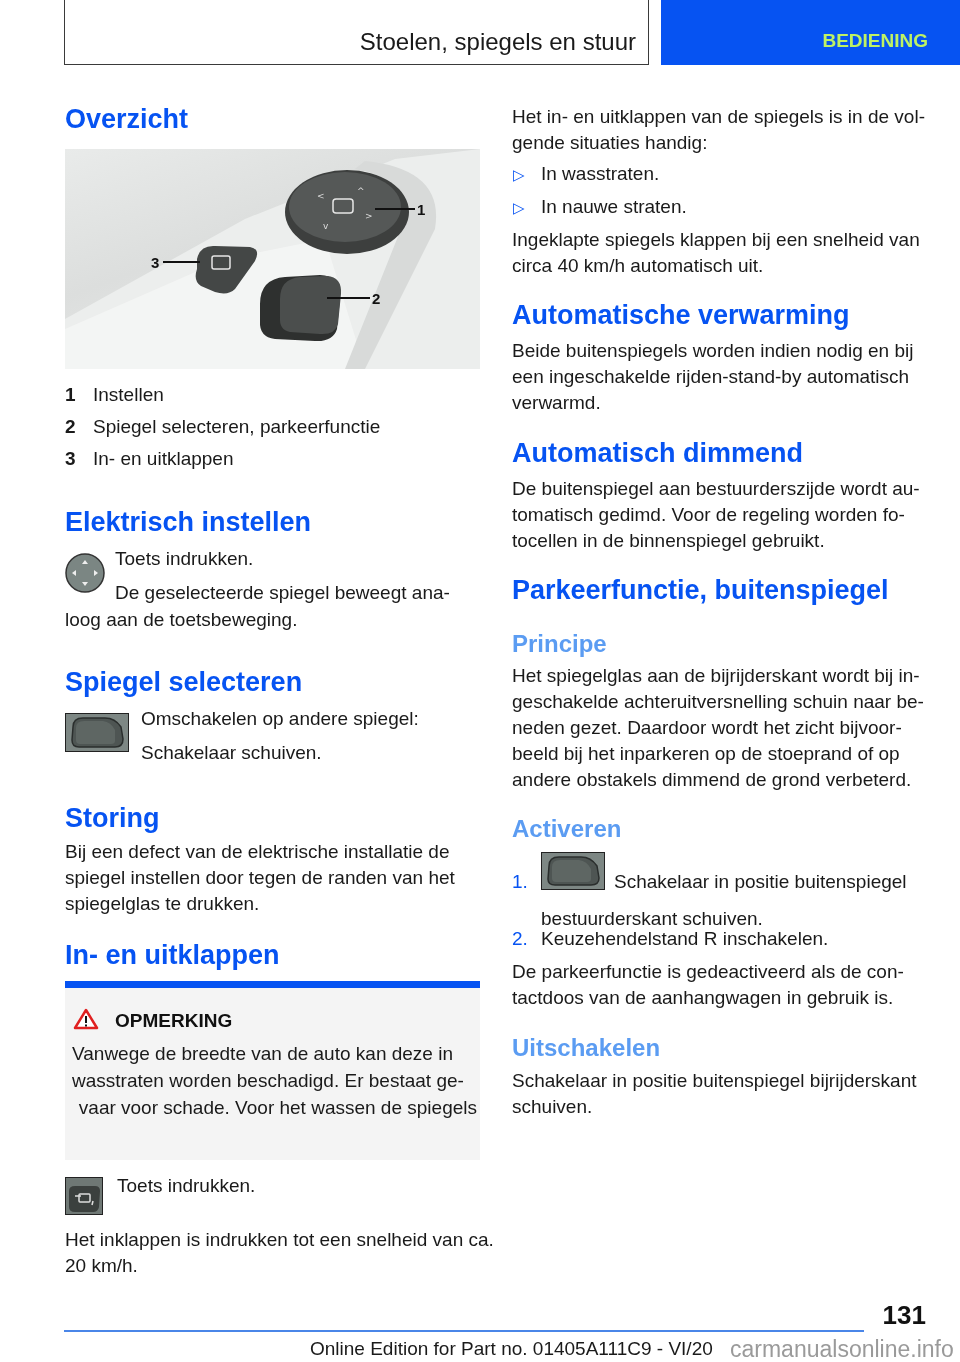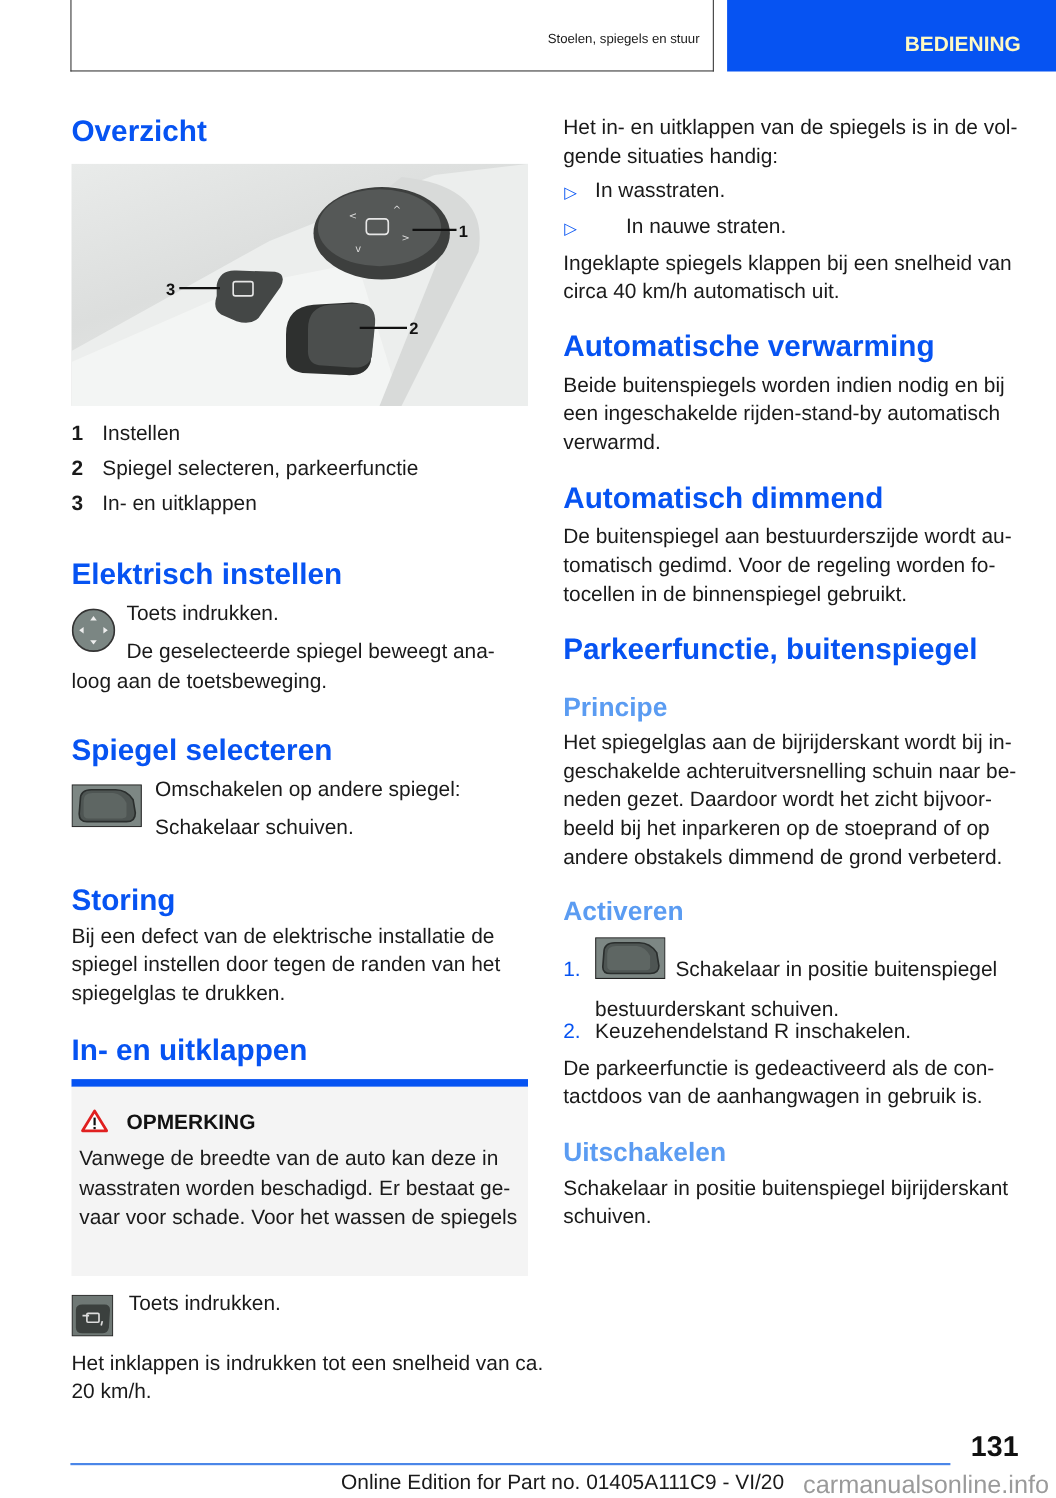--- a/index.html
+++ b/index.html
@@ -5,27 +5,27 @@
     * { box-sizing: border-box; margin: 0; padding: 0; }
     html, body { width: 960px; height: 1362px; background: #ffffff; overflow: hidden; }
     body { position: relative; font-family: "Liberation Sans", sans-serif; color: #1a1a1a; }
 
     
     .hdr-left {
       position: absolute; left: 64px; top: -2px; width: 585px; height: 67px;
       border: 1.5px solid #3a3a3a; border-top: none; background: #fff;
     }
     .hdr-left-text {
-      position: absolute; right: 12px; top: 30px; font-size: 12px; color: #1a1a1a;
+      position: absolute; right: 12px; top: 30px; font-size: 24px; color: #1a1a1a;
     }
     .hdr-right {
       position: absolute; left: 661px; top: 0; width: 299px; height: 65px; background: #0653f2;
     }
     .hdr-right-text {
-      position: absolute; right: 32px; top: 30px; font-size: 19px; font-weight: bold; color: #fef9c3;
+      position: absolute; right: 32px; top: 30px; font-size: 19px; font-weight: bold; color: #bef264;
     }
 
     .h1 { position: absolute; font-size: 27px; font-weight: bold; color: #0653f2; white-space: nowrap; }
     .h2 { position: absolute; font-size: 24px; font-weight: bold; color: #5b9cf2; white-space: nowrap; }
     .p { position: absolute; font-size: 19px; line-height: 27px; color: #1a1a1a; }
 
     
     .illus {
       position: absolute; left: 65px; top: 149px; width: 415px; height: 220px;
       background: linear-gradient(160deg, #e9ebea 0%, #dcdedd 40%, #f2f3f2 100%);
@@ -142,21 +142,21 @@
     <svg width="26" height="22" viewBox="0 0 26 22">
       <polygon points="13,2 24,20 2,20" fill="#fff" stroke="#e02020" stroke-width="2.5" stroke-linejoin="round"></polygon>
       <rect x="12" y="8" width="2" height="7" fill="#111"></rect>
       <rect x="12" y="16.5" width="2" height="2" fill="#111"></rect>
     </svg>
   </span>
   <span class="warn-title">OPMERKING</span>
   <div class="warn-body">
     <div style="white-space:nowrap;">Vanwege de breedte van de auto kan deze in</div>
     <div style="white-space:nowrap;">wasstraten worden beschadigd. Er bestaat ge-</div>
-    <div style="white-space:nowrap;">vaar voor schade. Voor het wassen de spiegels</div>
+    <div style="white-space:nowrap;text-align:right;">vaar voor schade. Voor het wassen de spiegels</div>
   </div>
 </div>
 
 <div class="icon-box" style="left:65px; top:1177px; width:38px; height:38px;">
   <svg width="38" height="38" viewBox="0 0 38 38">
     <rect x="0.5" y="0.5" width="37" height="37" fill="#6f7875" stroke="#222"></rect>
     <path d="M4 14 Q4 9 10 9 L30 9 Q35 9 35 14 L34 30 Q33 35 28 35 L10 35 Q4 35 4 30 Z" fill="#3b403e"></path>
     <rect x="14" y="17" width="11" height="8" rx="1" fill="none" stroke="#ddd" stroke-width="1.5"></rect>
     <line x1="10" y1="19" x2="16" y2="19" stroke="#ddd" stroke-width="1.5"></line>
     <line x1="28" y1="24" x2="27" y2="28" stroke="#ddd" stroke-width="1.5"></line>
@@ -165,21 +165,21 @@
 <div class="p" style="left:117px; top:1172px; white-space:nowrap;">Toets indrukken.</div>
 <div class="p" style="left:65px; top:1226px; white-space:nowrap;">Het inklappen is indrukken tot een snelheid van ca.</div>
 <div class="p" style="left:65px; top:1252px; white-space:nowrap;">20 km/h.</div>
 
 <div class="p" style="left:512px; top:103px; white-space:nowrap;">Het in- en uitklappen van de spiegels is in de vol-</div>
 <div class="p" style="left:512px; top:129px; white-space:nowrap;">gende situaties handig:</div>
 
 <span class="bullet" style="left:513px; top:166px;">▷</span>
 <span class="bl-text" style="left:541px; top:163px;">In wasstraten.</span>
 <span class="bullet" style="left:513px; top:199px;">▷</span>
-<span class="bl-text" style="left:569px; top:196px;text-align:right;">In nauwe straten.</span>
+<span class="bl-text" style="left:541px; top:196px;text-align:right;">In nauwe straten.</span>
 
 <div class="p" style="left:512px; top:226px; white-space:nowrap;">Ingeklapte spiegels klappen bij een snelheid van</div>
 <div class="p" style="left:512px; top:252px; white-space:nowrap;">circa 40 km/h automatisch uit.</div>
 
 <div class="h1" style="left:512px; top:300px;">Automatische verwarming</div>
 <div class="p" style="left:512px; top:337px; white-space:nowrap;">Beide buitenspiegels worden indien nodig en bij</div>
 <div class="p" style="left:512px; top:363px; white-space:nowrap;">een ingeschakelde rijden-stand-by automatisch</div>
 <div class="p" style="left:512px; top:389px; white-space:nowrap;">verwarmd.</div>
 
 <div class="h1" style="left:512px; top:438px;">Automatisch dimmend</div>

